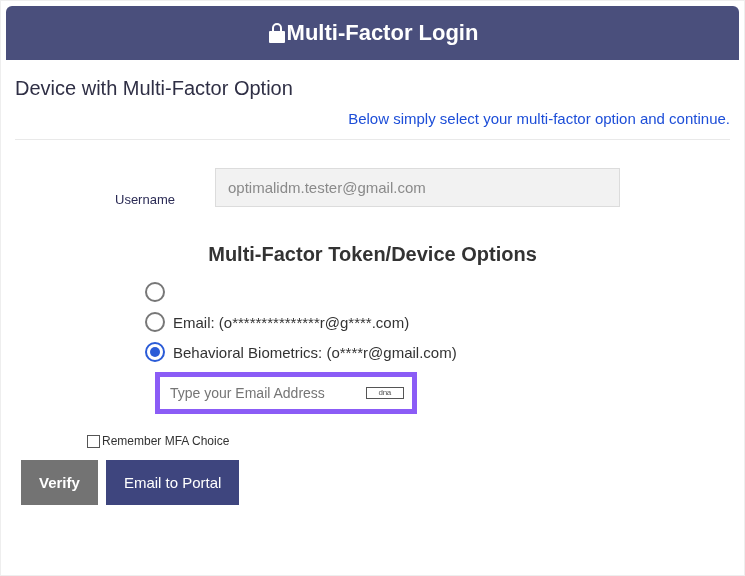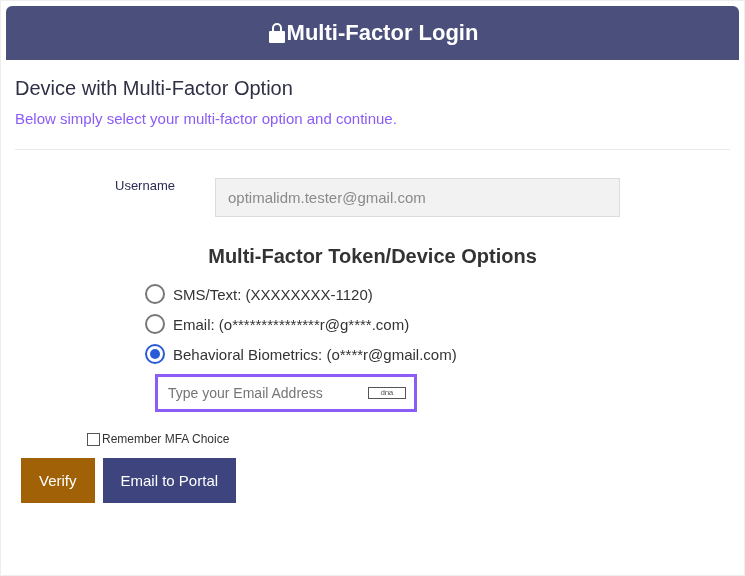--- a/index.html
+++ b/index.html
@@ -33,33 +33,34 @@
   .body {
     padding: 8px 14px 20px 14px;
   }
   .subtitle {
     font-size: 20px;
     color: #2f2f45;
     margin: 4px 0 10px 0;
     font-weight: 400;
   }
   .helper {
-    color: #8b5cf6;
-    font-size: 15px;
-    margin-bottom: 22px;
+    color: #1d4ed8;
+    font-size: 15px;
+    margin-bottom: 12px;
+    text-align: right;
   }
   .divider {
     border: none;
     border-top: 1px solid #e9e9e9;
     margin: 0 0 28px 0;
   }
   .field-row {
     display: flex;
-    align-items: flex-start;
-    margin-bottom: 28px;
+    align-items: flex-end;
+    margin-bottom: 36px;
     margin-left: 100px;
   }
   .field-label {
     width: 100px;
     font-size: 13px;
     color: #2b2b55;
     text-align: left;
   }
   .username-input {
     width: 405px;
@@ -113,21 +114,21 @@
     color: #444;
     border: 1px solid #c9c9c9;
     background: #f7f7f7;
     height: 24px;
     padding: 1px 4px;
   }
   .email-wrap {
     margin: 6px 0 16px 10px;
     width: 262px;
     position: relative;
-    border: 3px solid #8b5cf6;
+    border: 5px solid #8b5cf6;
     display: flex;
     align-items: center;
     background: #fff;
   }
   .email-input {
     flex: 1;
     border: none;
     outline: none;
     font-size: 14px;
     color: #888;
@@ -167,21 +168,22 @@
   }
   .btn {
     border: none;
     color: #fff;
     font-size: 15px;
     padding: 14px 18px;
     cursor: pointer;
     font-weight: 500;
   }
   .btn-verify {
-    background: #a16207;
+    background: #737373;
+    font-weight: bold;
   }
   .btn-return {
     background: #3e457e;
   }
 </style>
 </head>
 <body>
 
 <div class="card">
 
@@ -205,21 +207,20 @@
       <div class="field-label">Username</div>
       <input class="username-input" type="text" readonly="" value="optimalidm.tester@gmail.com" style="">
     </div>
 
     <div class="options-title">Multi-Factor Token/Device Options</div>
 
     <div class="options">
 
       <div class="opt-row">
         <span class="radio"></span>
-        <span>SMS/Text: (XXXXXXXX-1120)</span>
       </div>
 
 
       <div class="opt-row">
         <span class="radio"></span>
         <span>Email: (o***************r@g****.com)</span>
       </div>
 
       <div class="opt-row">
         <span class="radio selected"></span>

